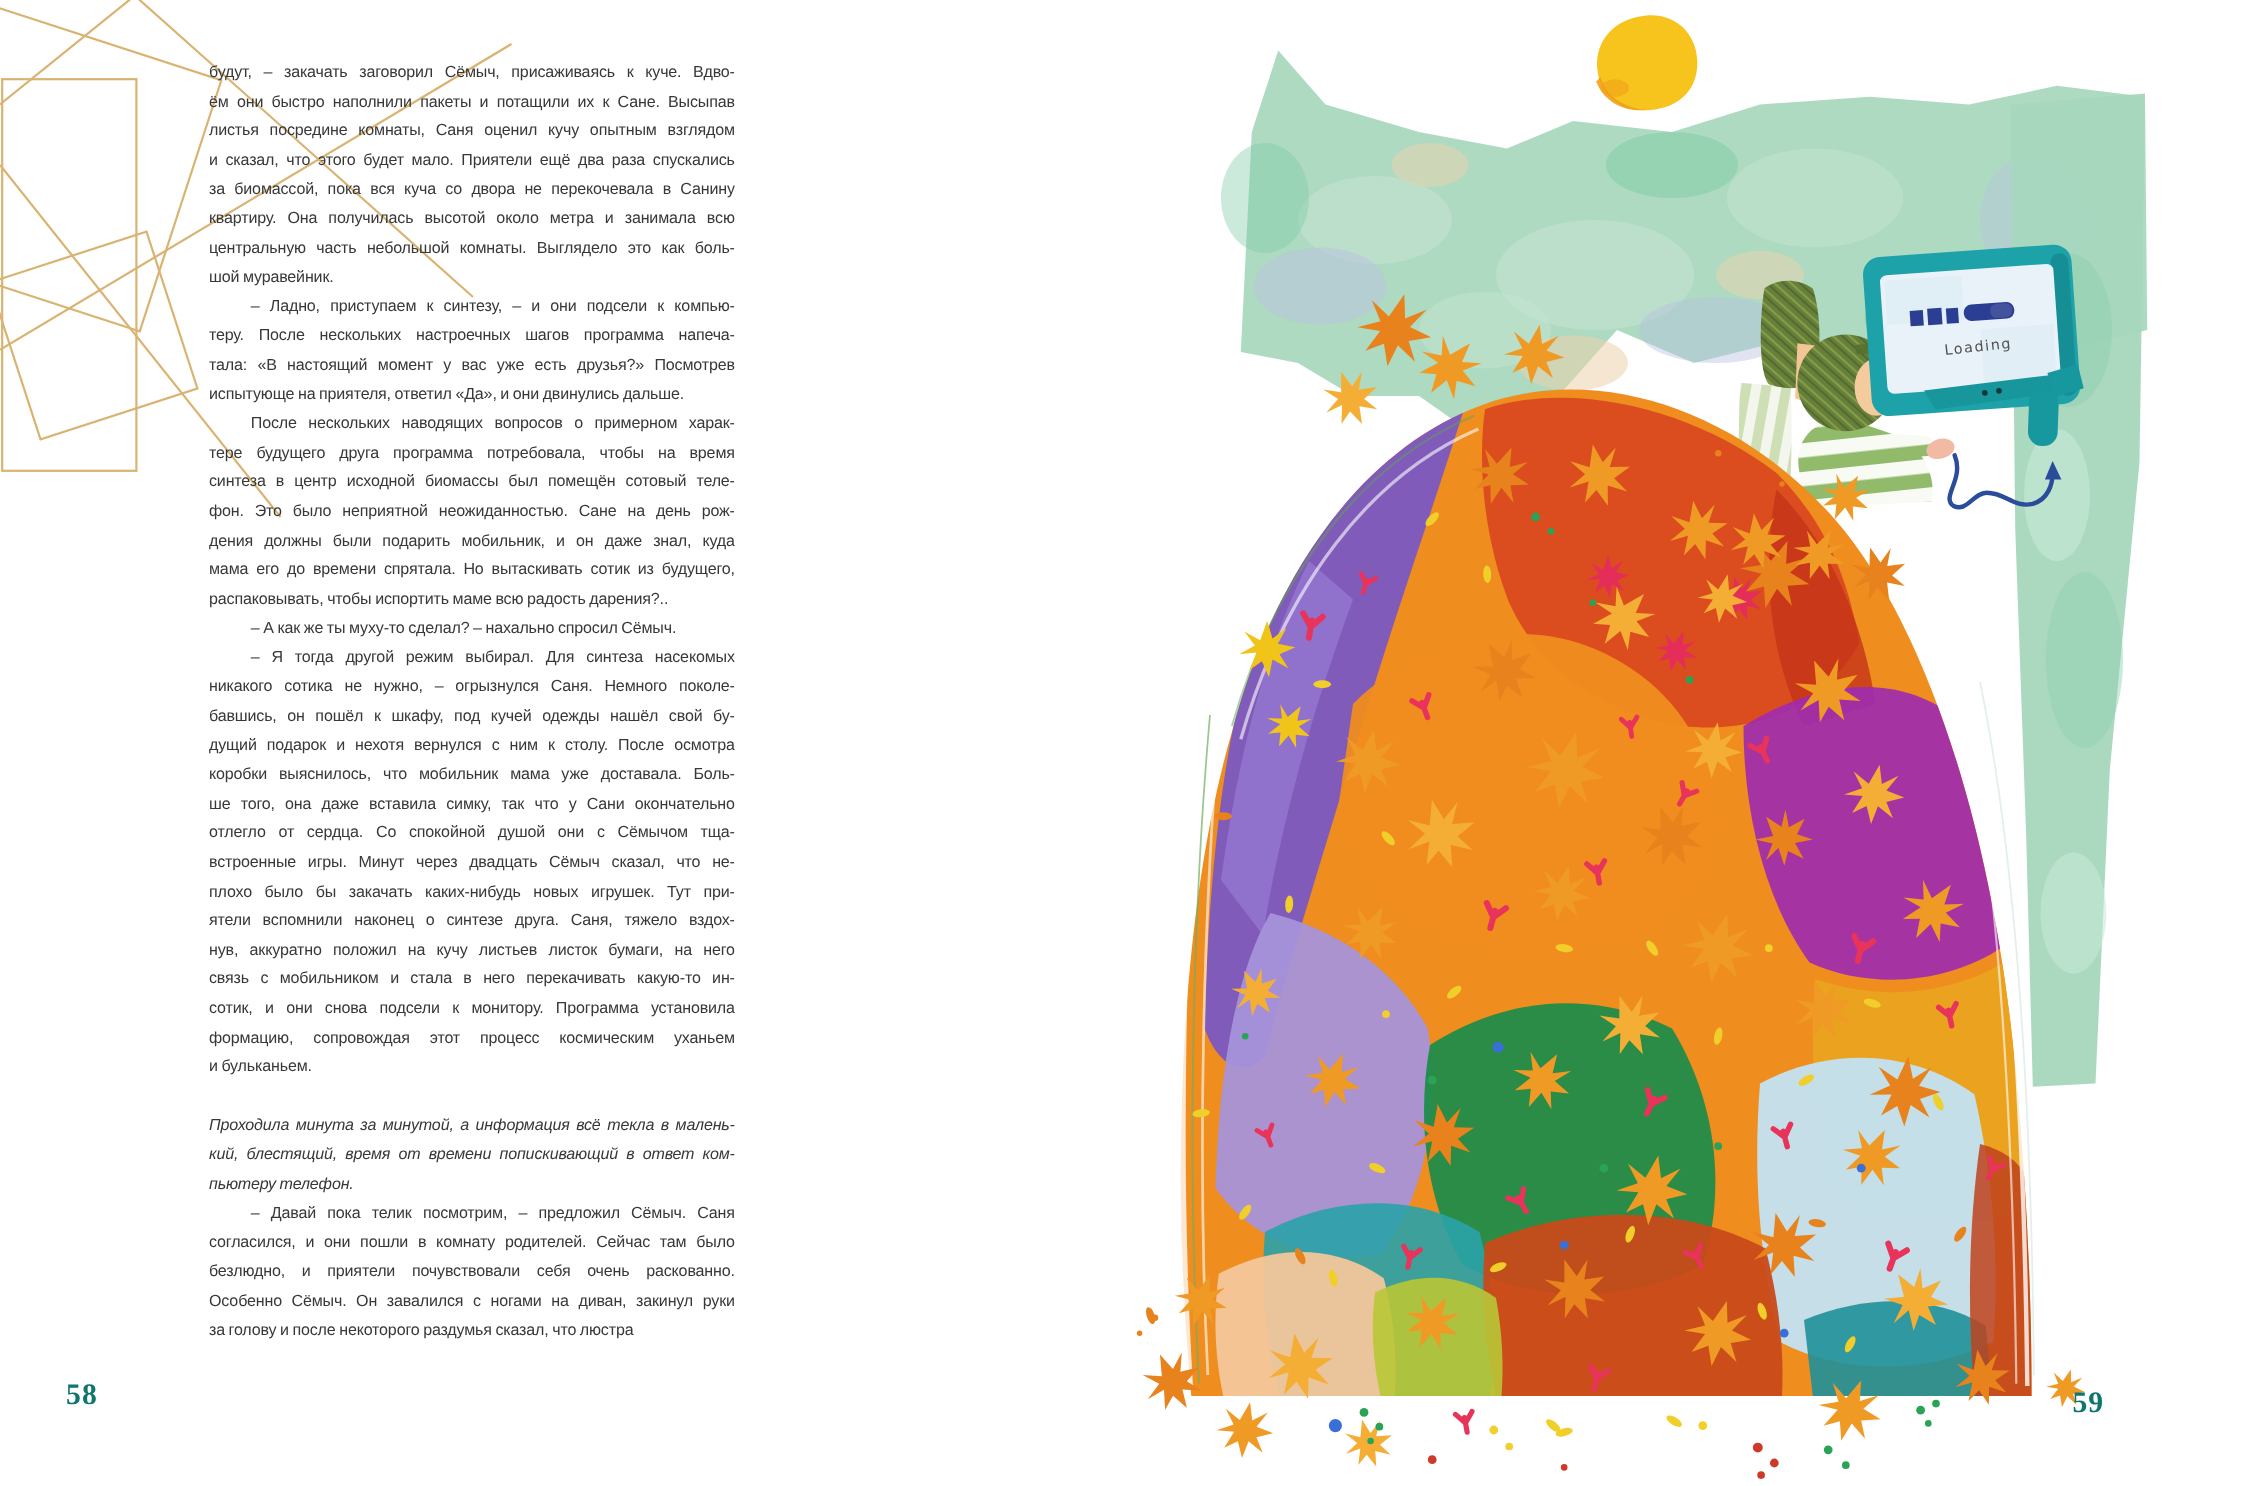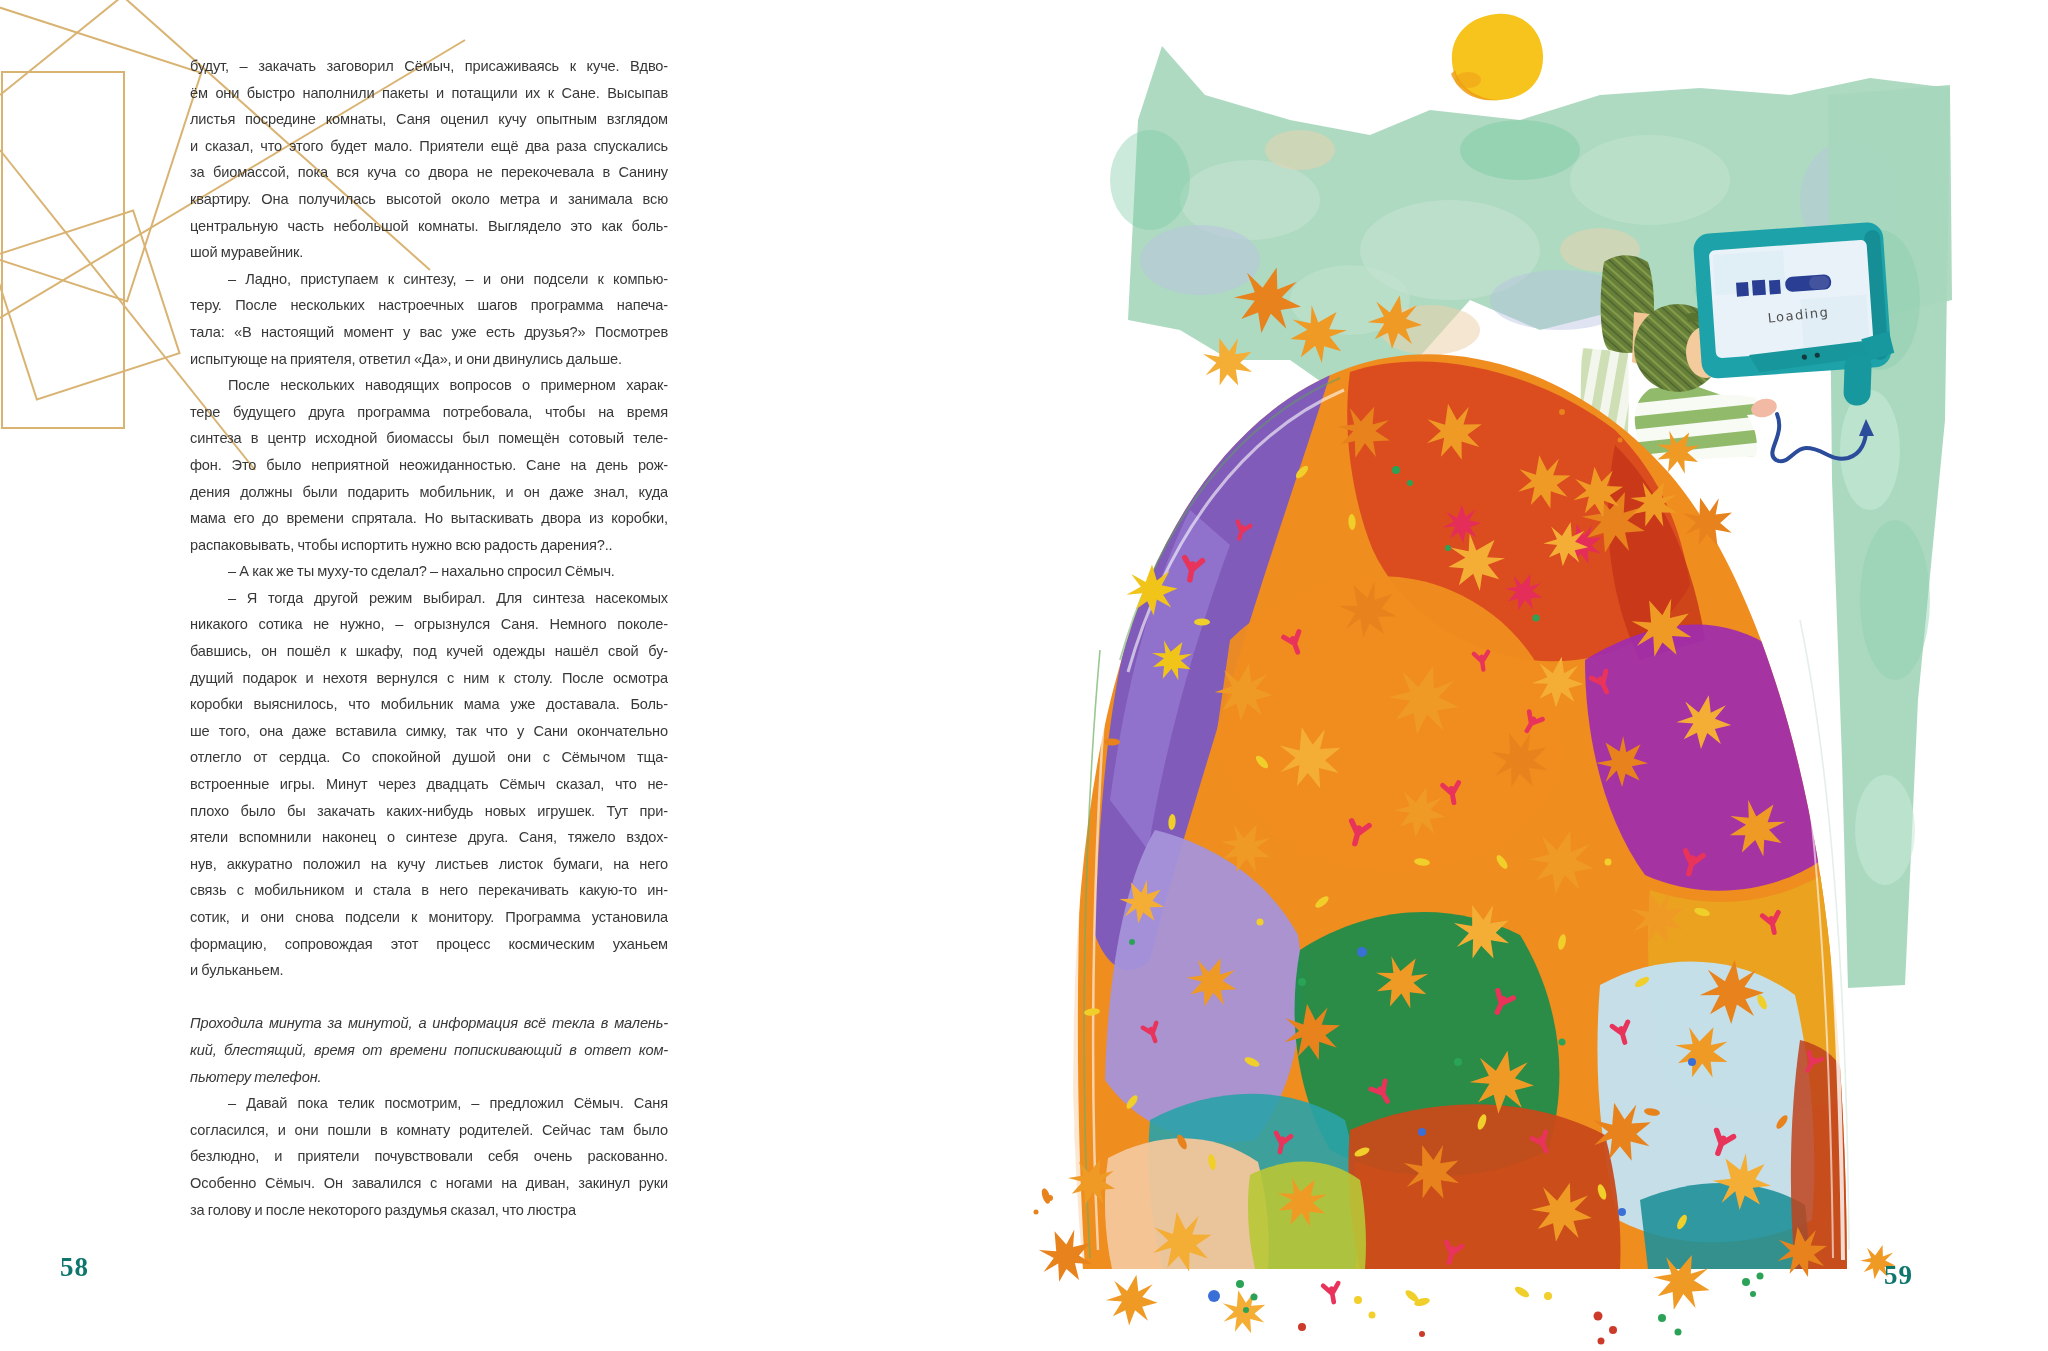--- a/index.html
+++ b/index.html
@@ -315,22 +315,22 @@
         <div class="line">теру. После нескольких настроечных шагов программа напеча-</div>
         <div class="line">тала: «В настоящий момент у вас уже есть друзья?» Посмотрев</div>
         <div class="line last">испытующе на приятеля, ответил «Да», и они двинулись дальше.</div>
       </div>
       <div class="para">
         <div class="line indent">После нескольких наводящих вопросов о примерном харак-</div>
         <div class="line">тере будущего друга программа потребовала, чтобы на время</div>
         <div class="line">синтеза в центр исходной биомассы был помещён сотовый теле-</div>
         <div class="line">фон. Это было неприятной неожиданностью. Сане на день рож-</div>
         <div class="line">дения должны были подарить мобильник, и он даже знал, куда</div>
-        <div class="line">мама его до времени спрятала. Но вытаскивать двора из коробки,</div>
-        <div class="line last">распаковывать, чтобы испортить нужно всю радость дарения?..</div>
+        <div class="line">мама его до времени спрятала. Но вытаскивать сотик из будущего,</div>
+        <div class="line last">распаковывать, чтобы испортить маме всю радость дарения?..</div>
       </div>
       <div class="para">
         <div class="line last indent">– А как же ты муху-то сделал? – нахально спросил Сёмыч.</div>
       </div>
       <div class="para">
         <div class="line indent">– Я тогда другой режим выбирал. Для синтеза насекомых</div>
         <div class="line">никакого сотика не нужно, – огрызнулся Саня. Немного поколе-</div>
         <div class="line">бавшись, он пошёл к шкафу, под кучей одежды нашёл свой бу-</div>
         <div class="line">дущий подарок и нехотя вернулся с ним к столу. После осмотра</div>
         <div class="line">коробки выяснилось, что мобильник мама уже доставала. Боль-</div>

